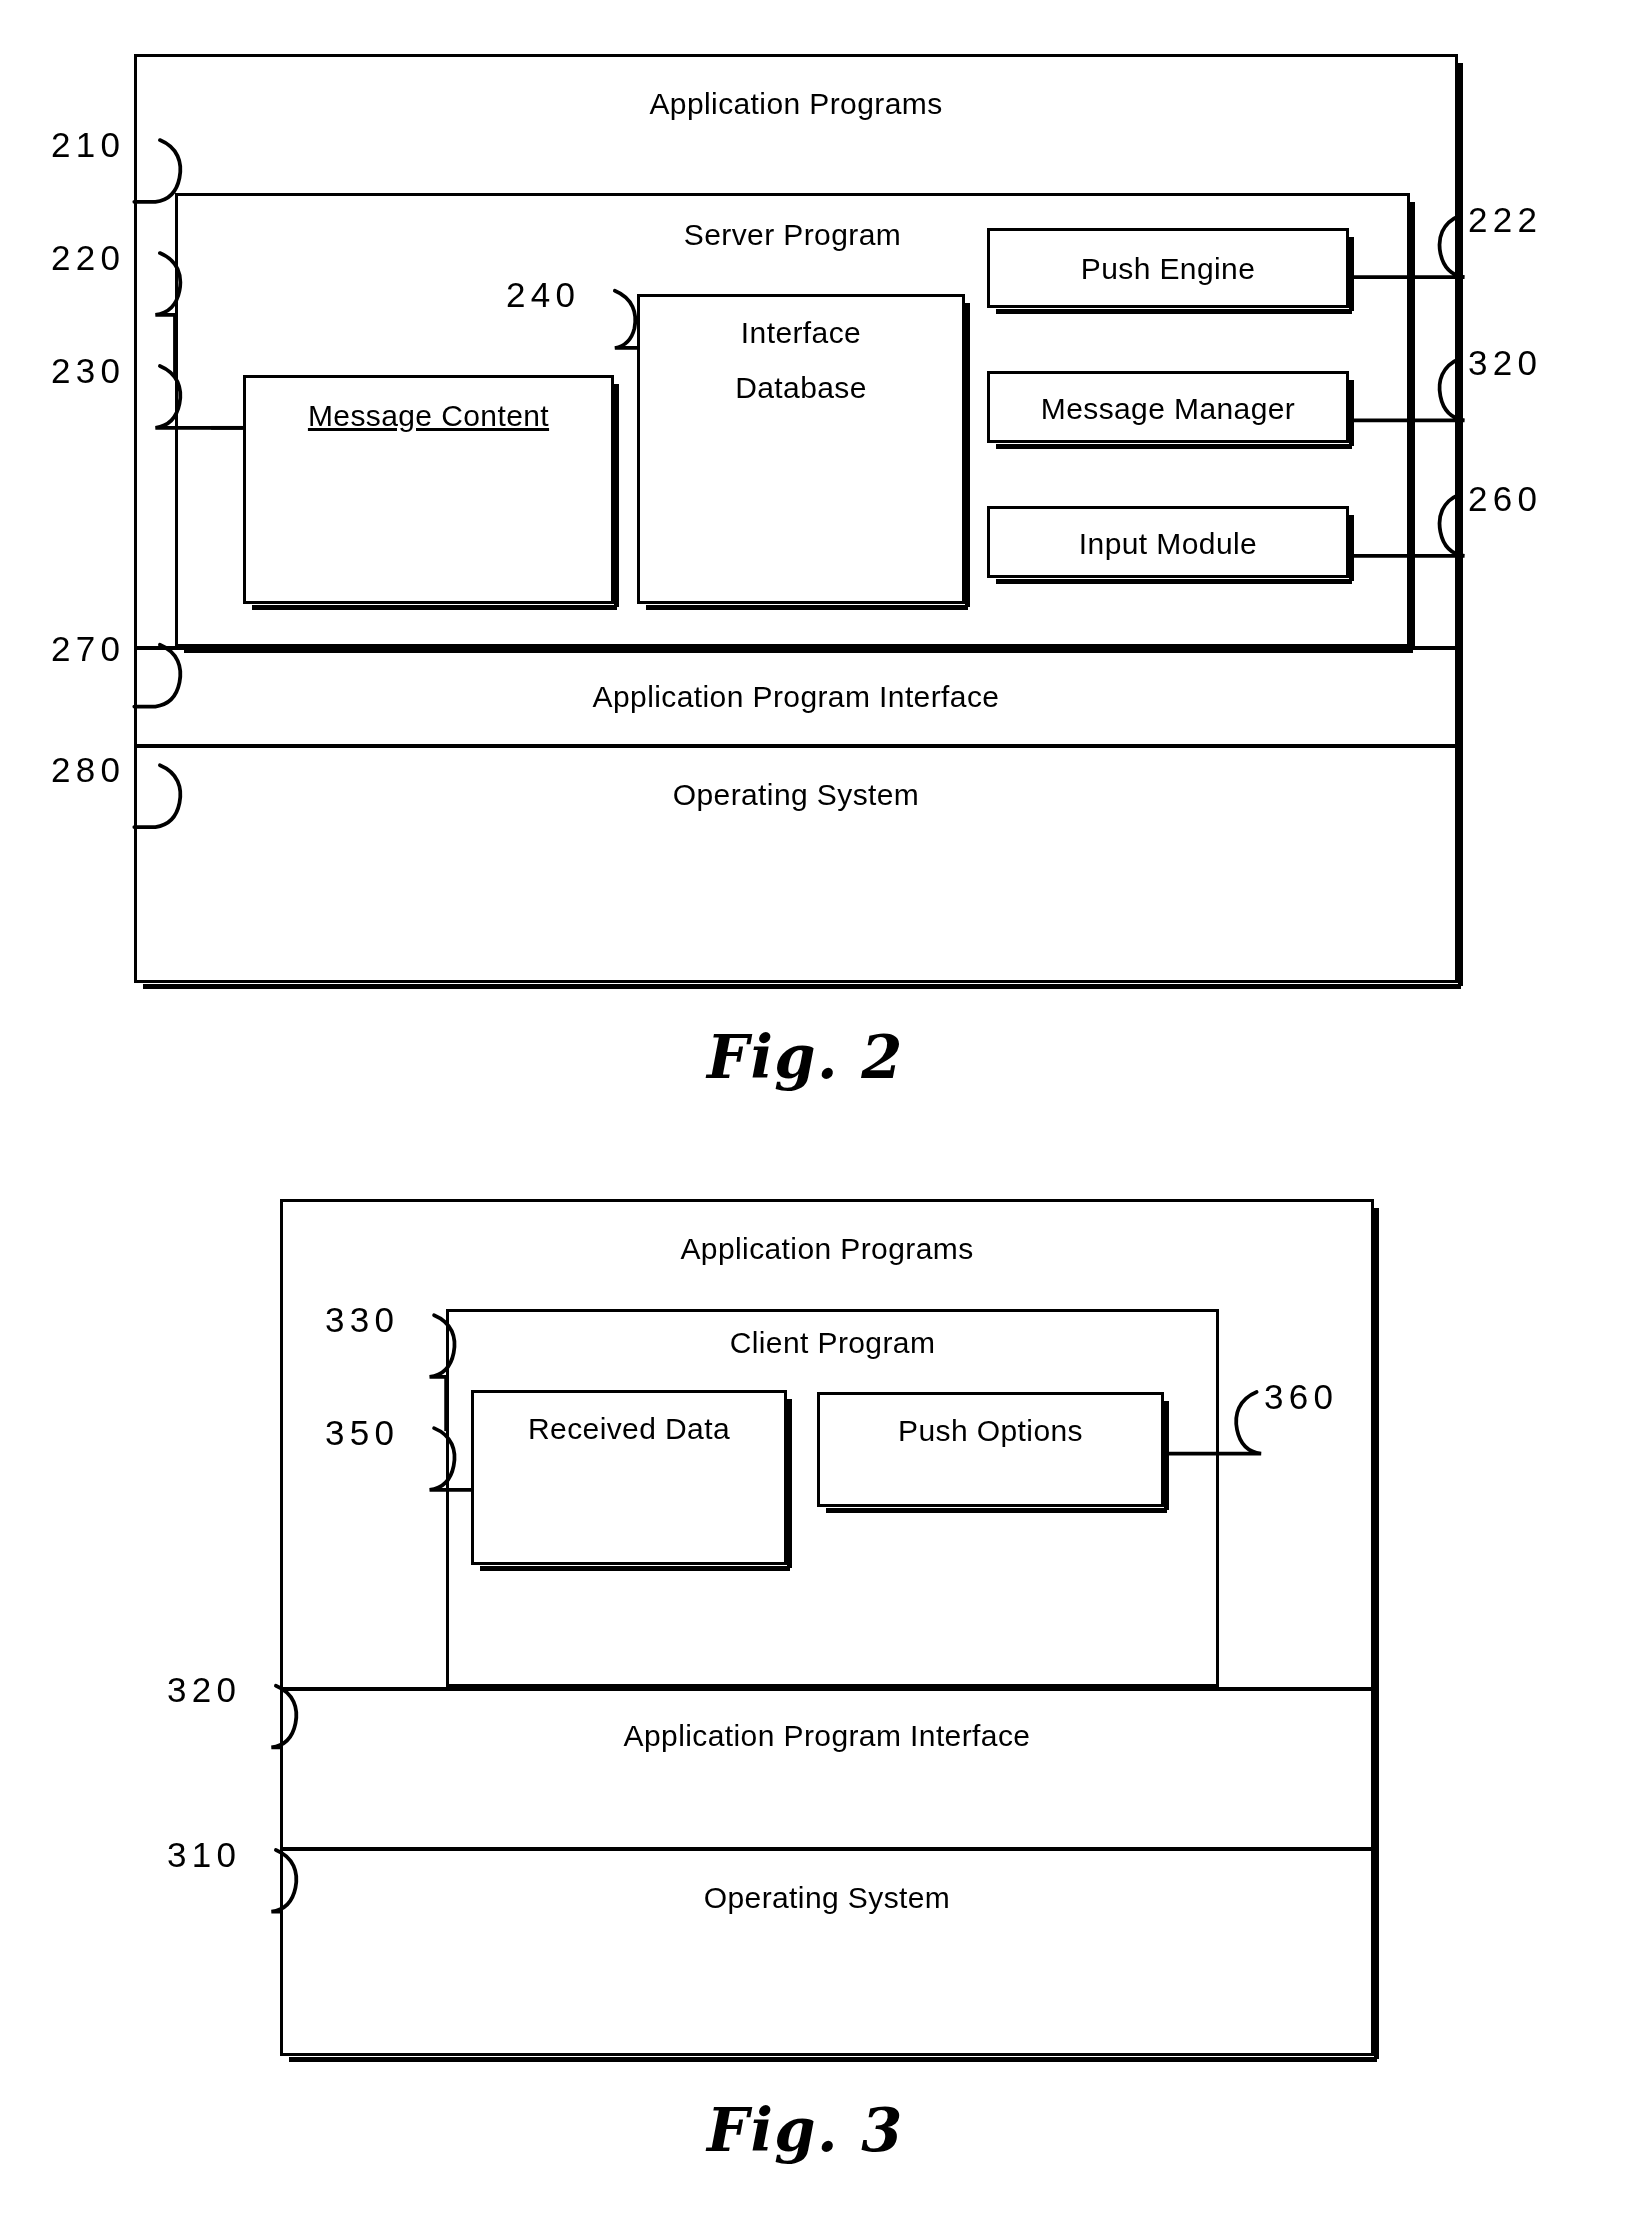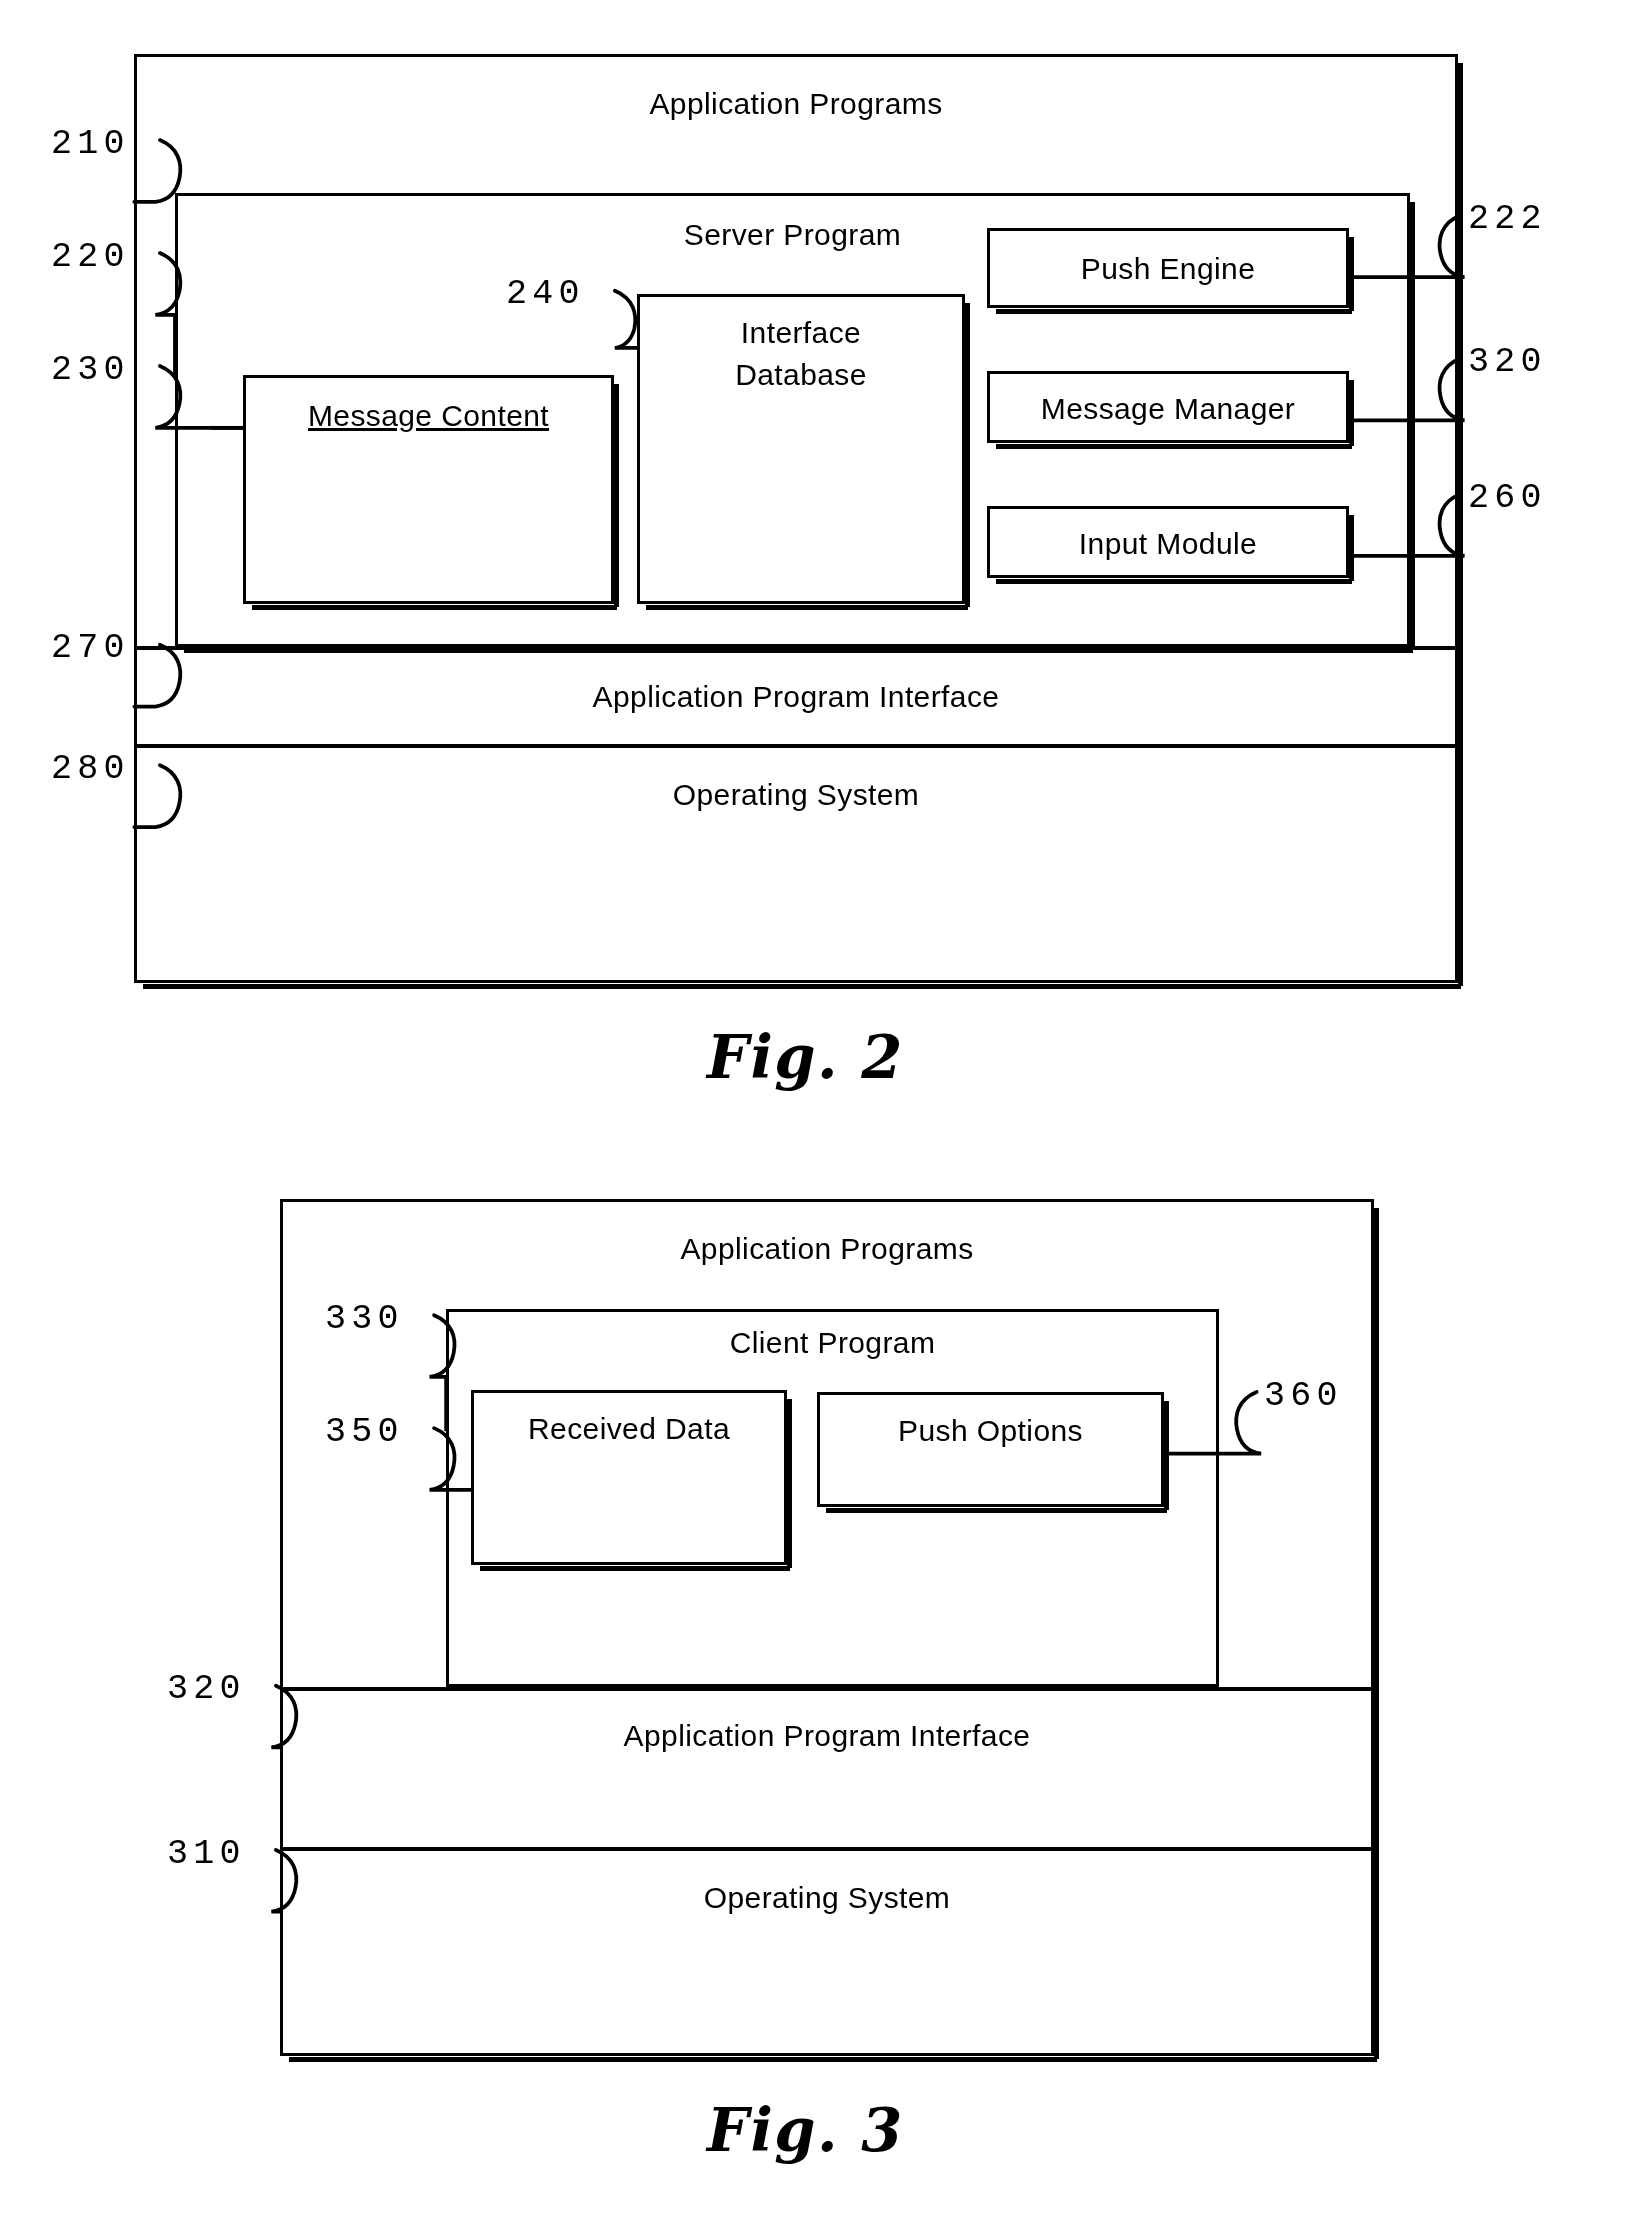--- a/index.html
+++ b/index.html
@@ -64,21 +64,21 @@
     line-height: 1;
   }
   .lbl.center {
     left: 0; right: 0;
     text-align: center;
   }
 
   
   .ref {
     position: absolute;
-    font-family: Liberation Mono, monospace;
+    font-family: Liberation Sans, sans-serif;
     font-size: 35px;
     letter-spacing: 5.3px;
     white-space: nowrap;
     line-height: 1;
     text-align: center;
   }
 
   
   .leaders {
     position: absolute;
@@ -112,21 +112,21 @@
     <div class="box shadow" style="left:175px; top:193px; width:1235px; height:454px;">
       <div class="lbl center" style="top:24px;">Server Program</div>
     </div>
 
     <div class="box shadow" style="left:243px; top:375px; width:371px; height:229px;">
       <div class="lbl center" style="top:22.6px;text-decoration:underline;">Message Content</div>
     </div>
 
     <div class="box shadow" style="left:637px; top:294px; width:328px; height:310px;">
       <div class="lbl center" style="top:21px;">Interface</div>
-      <div class="lbl center" style="top:63px;">Database</div>
+      <div class="lbl center" style="top:76px;">Database</div>
     </div>
 
     <div class="box shadow" style="left:987px; top:228px; width:362px; height:80px;">
       <div class="lbl center" style="top:22.6px;">Push Engine</div>
     </div>
 
     <div class="box shadow" style="left:987px; top:371px; width:362px; height:72px;">
       <div class="lbl center" style="top:19.6px;">Message Manager</div>
     </div>
 

